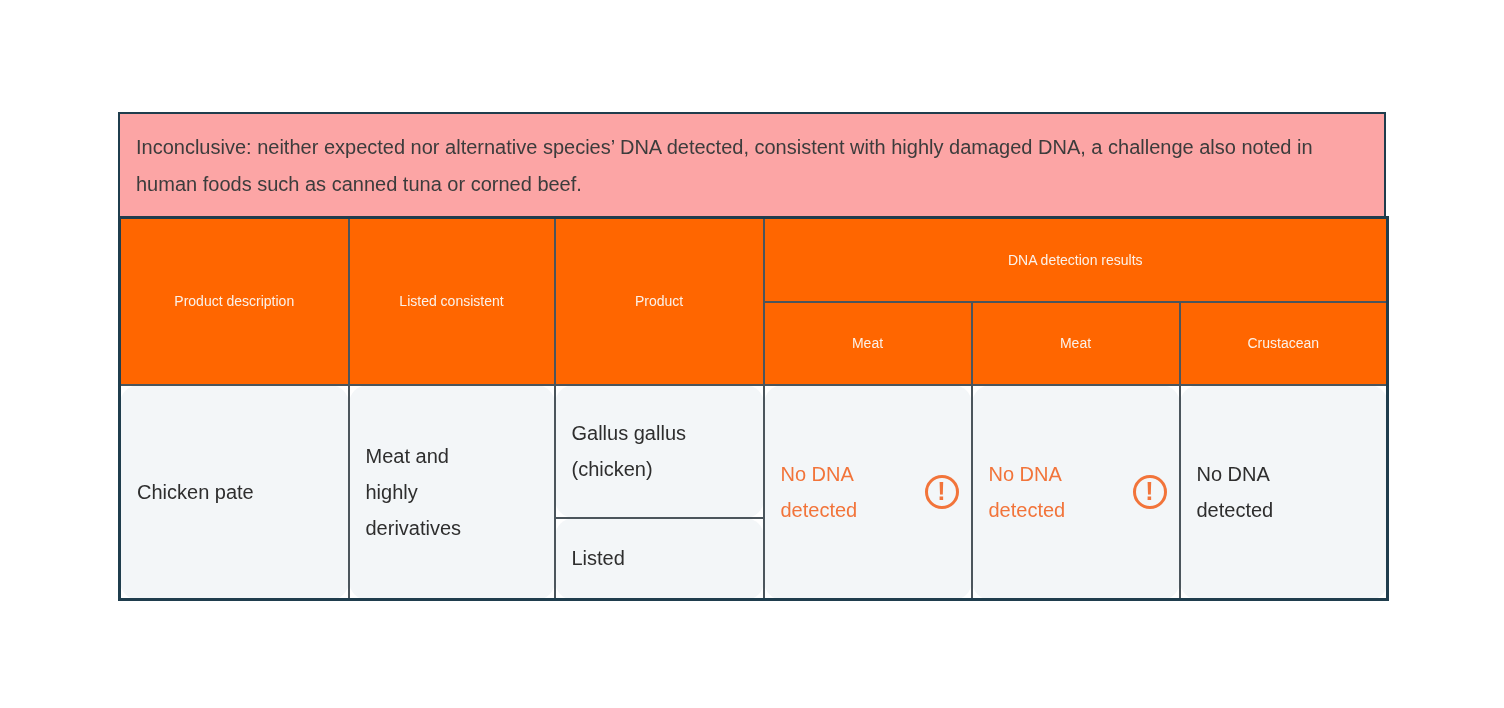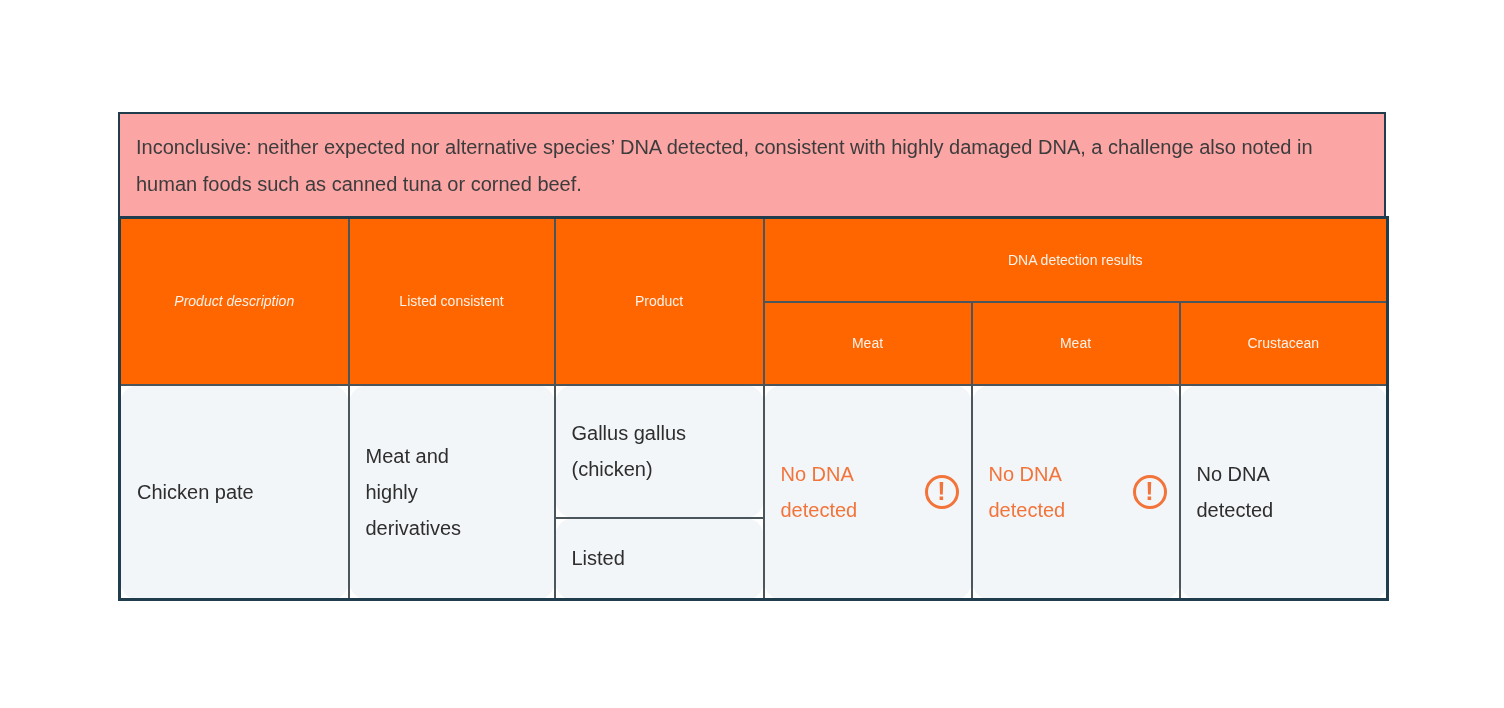--- a/index.html
+++ b/index.html
@@ -51,21 +51,21 @@
     line-height: 36px;
     vertical-align: middle;
     text-align: left;
     padding: 0 12px 0 16px;
     border-radius: 19px;
   }
   tr.row-h1 { height: 84px; }
   tr.row-h2 { height: 83px; }
   tr.row-b1 { height: 133px; }
   tr.row-b2 { height: 82px; }
-  .hwrap   { display: inline-block; max-width: 145px; font-style: italic; }
+  .hwrap   { display: inline-block; max-width: 145px; }
   .hwrap-l { display: inline-block; max-width: 120px; }
   .w130 { display: inline-block; max-width: 132px; }
   .w155 { display: inline-block; max-width: 158px; }
   .result-flex {
     display: flex;
     align-items: center;
     gap: 43px;
   }
   .result-text {
     display: inline-block;

